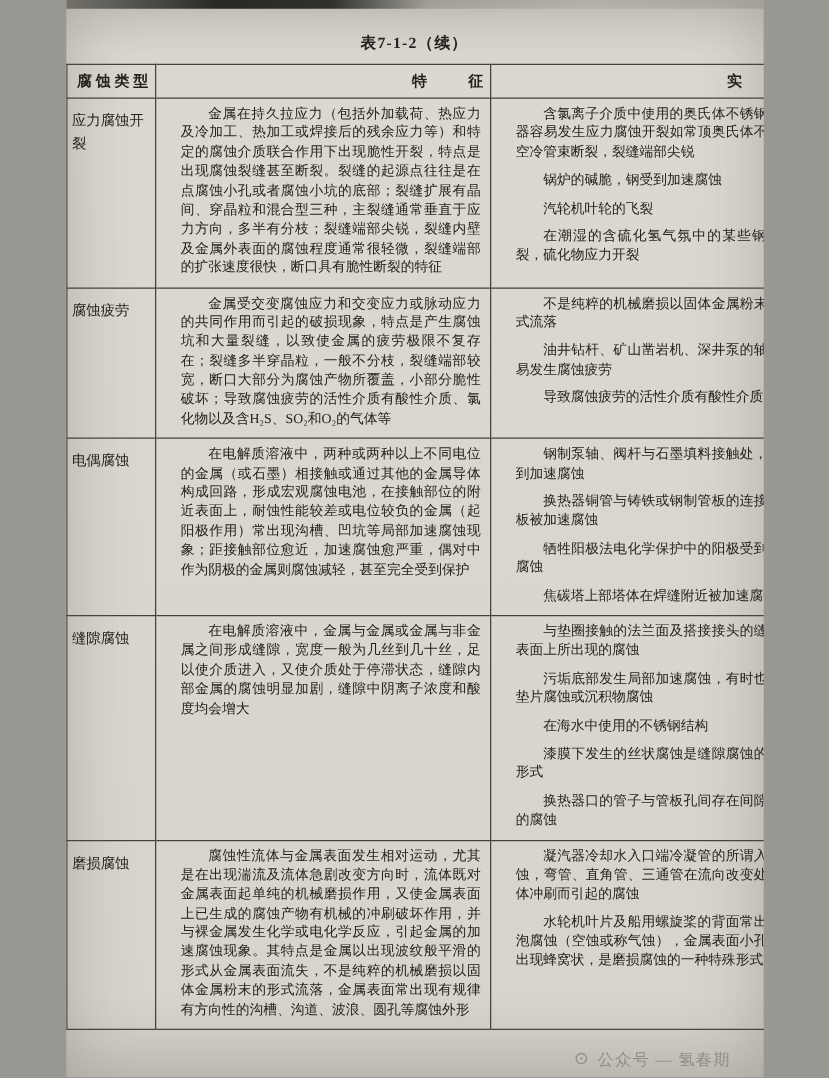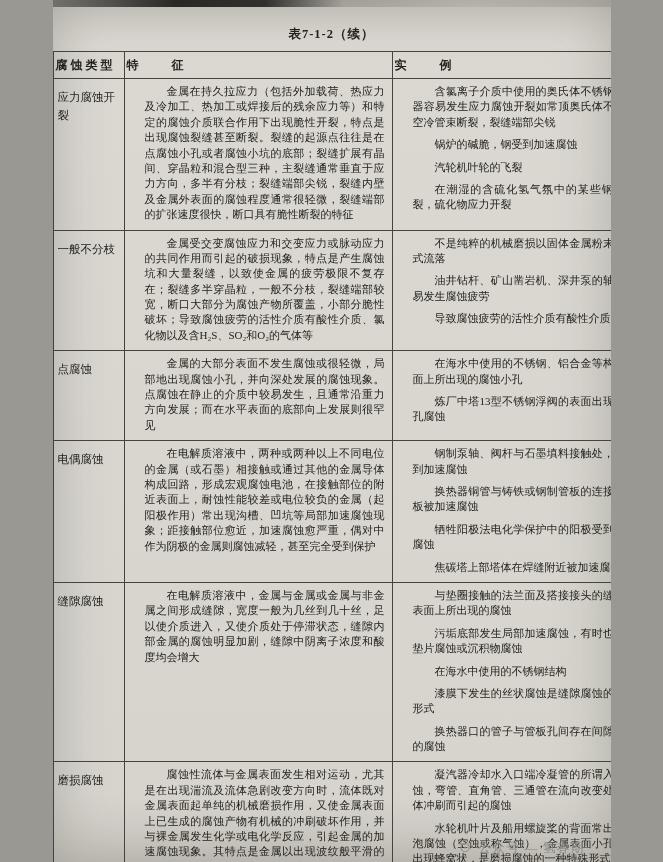--- a/index.html
+++ b/index.html
@@ -34,21 +34,21 @@
     width: 591px;
     margin: 8px auto 0 auto;
     background: transparent;
   }
   .tbl th, .tbl td { border: 1px solid #45433b; }
   .tbl th {
     height: 27px;
     font-size: 12px;
     font-weight: bold;
     letter-spacing: 3px;
-    text-align: left;
+    text-align: right;
     vertical-align: middle;
     padding: 2px;
   }
   .tbl td {
     vertical-align: top;
     font-size: 11px;
     line-height: 1.4;
     padding: 5px 7px 7px 20px;
   }
   td.type {
@@ -109,38 +109,28 @@
             <p>金属在持久拉应力（包括外加载荷、热应力及冷加工、热加工或焊接后的残余应力等）和特定的腐蚀介质联合作用下出现脆性开裂，特点是出现腐蚀裂缝甚至断裂。裂缝的起源点往往是在点腐蚀小孔或者腐蚀小坑的底部；裂缝扩展有晶间、穿晶粒和混合型三种，主裂缝通常垂直于应力方向，多半有分枝；裂缝端部尖锐，裂缝内壁及金属外表面的腐蚀程度通常很轻微，裂缝端部的扩张速度很快，断口具有脆性断裂的特征</p>
           </td>
           <td class="ex">
             <p>含氯离子介质中使用的奥氏体不锈钢换热器容易发生应力腐蚀开裂如常顶奥氏体不锈钢空冷管束断裂，裂缝端部尖锐</p>
             <p>锅炉的碱脆，钢受到加速腐蚀</p>
             <p>汽轮机叶轮的飞裂</p>
             <p>在潮湿的含硫化氢气氛中的某些钢材开裂，硫化物应力开裂</p>
           </td>
         </tr>
         <tr>
-          <td class="type">一般不分枝</td>
+          <td class="type">腐蚀疲劳</td>
           <td class="feat">
             <p>金属受交变腐蚀应力和交变应力或脉动应力的共同作用而引起的破损现象，特点是产生腐蚀坑和大量裂缝，以致使金属的疲劳极限不复存在；裂缝多半穿晶粒，一般不分枝，裂缝端部较宽，断口大部分为腐蚀产物所覆盖，小部分脆性破坏；导致腐蚀疲劳的活性介质有酸性介质、氯化物以及含H₂S、SO₂和O₂的气体等</p>
           </td>
           <td class="ex">
             <p>不是纯粹的机械磨损以固体金属粉末的形式流落</p>
             <p>油井钻杆、矿山凿岩机、深井泵的轴等均易发生腐蚀疲劳</p>
             <p>导致腐蚀疲劳的活性介质有酸性介质</p>
-          </td>
-        </tr>
-        <tr>
-          <td class="type">点腐蚀</td>
-          <td class="feat">
-            <p>金属的大部分表面不发生腐蚀或很轻微，局部地出现腐蚀小孔，并向深处发展的腐蚀现象。点腐蚀在静止的介质中较易发生，且通常沿重力方向发展；而在水平表面的底部向上发展则很罕见</p>
-          </td>
-          <td class="ex">
-            <p>在海水中使用的不锈钢、铝合金等构件表面上所出现的腐蚀小孔</p>
-            <p>炼厂中塔13型不锈钢浮阀的表面出现的针孔腐蚀</p>
           </td>
         </tr>
         <tr>
           <td class="type">电偶腐蚀</td>
           <td class="feat">
             <p>在电解质溶液中，两种或两种以上不同电位的金属（或石墨）相接触或通过其他的金属导体构成回路，形成宏观腐蚀电池，在接触部位的附近表面上，耐蚀性能较差或电位较负的金属（起阳极作用）常出现沟槽、凹坑等局部加速腐蚀现象；距接触部位愈近，加速腐蚀愈严重，偶对中作为阴极的金属则腐蚀减轻，甚至完全受到保护</p>
           </td>
           <td class="ex">
             <p>钢制泵轴、阀杆与石墨填料接触处，钢受到加速腐蚀</p>
             <p>换热器铜管与铸铁或钢制管板的连接处管板被加速腐蚀</p>

